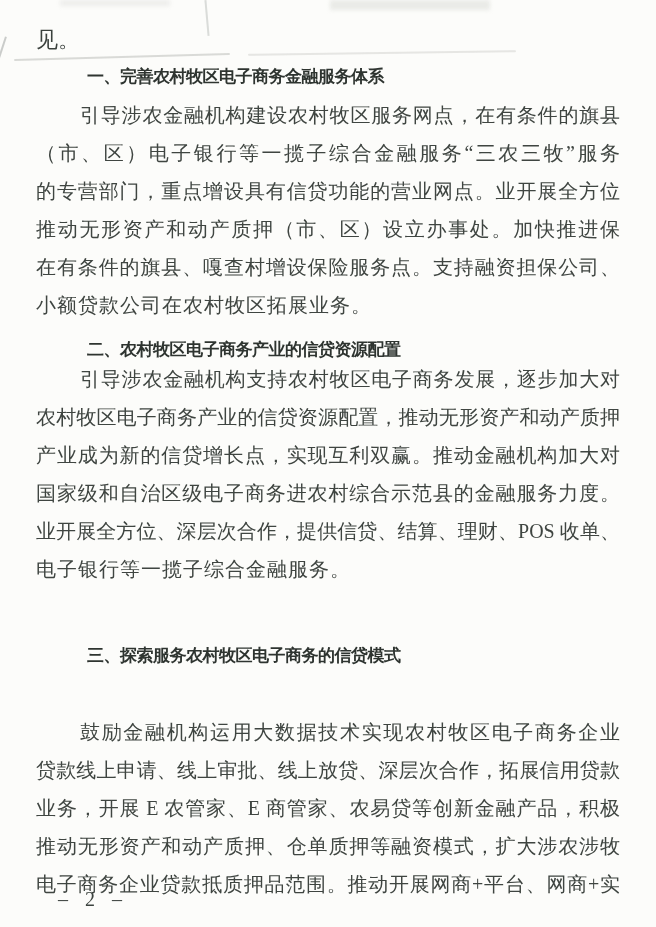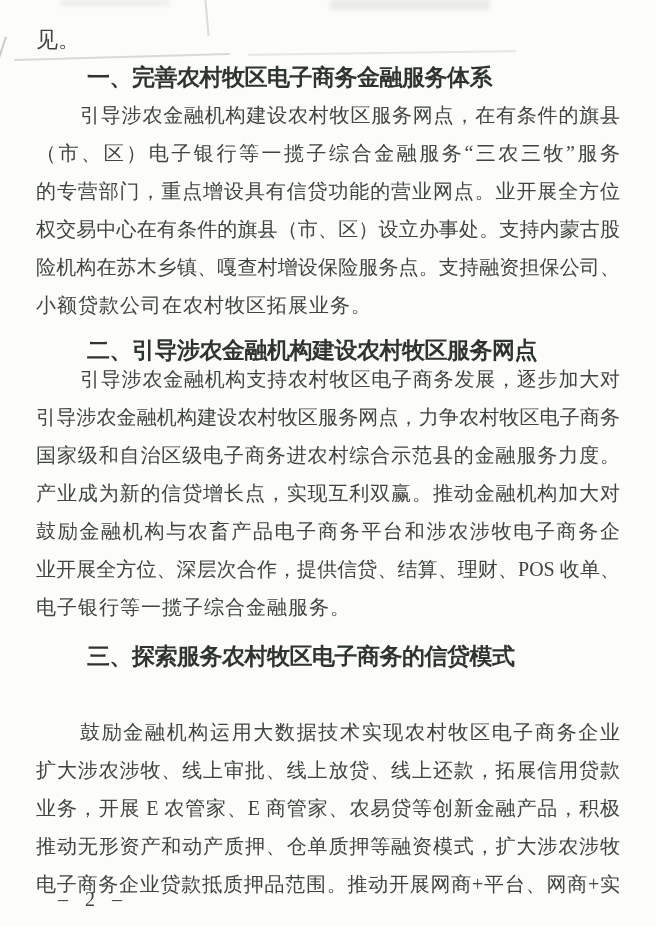--- a/index.html
+++ b/index.html
@@ -33,21 +33,21 @@
     font-size: 22px;
     line-height: 28px;
     color: #3b413d;
   }
 
   .heading {
     position: absolute;
     left: 87px;
     font-family: "Liberation Sans", "DejaVu Sans", sans-serif;
     font-weight: 700;
-    font-size: 23px;
+    font-size: 17px;
     line-height: 30px;
     letter-spacing: -0.5px;
     color: #2e3430;
     white-space: nowrap;
   }
   .h1 { top: 62px; }
   .h2 { top: 335px; }
   .h3 { top: 641px; }
 
   .para {
@@ -103,42 +103,41 @@
   <div class="artifact a-smudge2"></div>
 
   <div class="frag">见。</div>
 
   <div class="heading h1">一、完善农村牧区电子商务金融服务体系</div>
 
   <div class="para p1">
     <div class="line indent">引导涉农金融机构建设农村牧区服务网点，在有条件的旗县</div>
     <div class="line">（市、区）电子银行等一揽子综合金融服务“三农三牧”服务</div>
     <div class="line">的专营部门，重点增设具有信贷功能的营业网点。业开展全方位</div>
-    <div class="line">权交易中心在有条件的旗县（市、区）设立办事处。支持内蒙古股</div>
-    <div class="line">险机构在苏木乡镇、嘎查村增设保险服务点。支持融资担保公司、</div>
+    <div class="line">推动无形资产和动产质押（市、区）设立办事处。加快推进保</div>
+    <div class="line">在有条件的旗县、嘎查村增设保险服务点。支持融资担保公司、</div>
     <div class="line no-stretch">小额贷款公司在农村牧区拓展业务。</div>
   </div>
 
-  <div class="heading h2">二、引导涉农金融机构建设农村牧区服务网点</div>
+  <div class="heading h2">二、农村牧区电子商务产业的信贷资源配置</div>
 
   <div class="para p2">
     <div class="line indent">引导涉农金融机构支持农村牧区电子商务发展，逐步加大对</div>
-    <div class="line">引导涉农金融机构建设农村牧区服务网点，力争农村牧区电子商务</div>
+    <div class="line">农村牧区电子商务产业的信贷资源配置，推动无形资产和动产质押</div>
+    <div class="line">产业成为新的信贷增长点，实现互利双赢。推动金融机构加大对</div>
     <div class="line">国家级和自治区级电子商务进农村综合示范县的金融服务力度。</div>
-    <div class="line">产业成为新的信贷增长点，实现互利双赢。推动金融机构加大对</div>
-    <div class="line">鼓励金融机构与农畜产品电子商务平台和涉农涉牧电子商务企</div>
     <div class="line">业开展全方位、深层次合作，提供信贷、结算、理财、POS 收单、</div>
     <div class="line no-stretch">电子银行等一揽子综合金融服务。</div>
   </div>
 
   <div class="heading h3">三、探索服务农村牧区电子商务的信贷模式</div>
 
   <div class="para p3">
     <div class="line indent">鼓励金融机构运用大数据技术实现农村牧区电子商务企业</div>
-    <div class="line">扩大涉农涉牧、线上审批、线上放贷、线上还款，拓展信用贷款</div>
+    <div class="line">贷款线上申请、线上审批、线上放贷、深层次合作，拓展信用贷款</div>
     <div class="line">业务，开展 E 农管家、E 商管家、农易贷等创新金融产品，积极</div>
     <div class="line">推动无形资产和动产质押、仓单质押等融资模式，扩大涉农涉牧</div>
     <div class="line">电子商务企业贷款抵质押品范围。推动开展网商+平台、网商+实</div>
   </div>
 
   <div class="footer">– 2 –</div>
 
 </div>
 
 </body></html>

